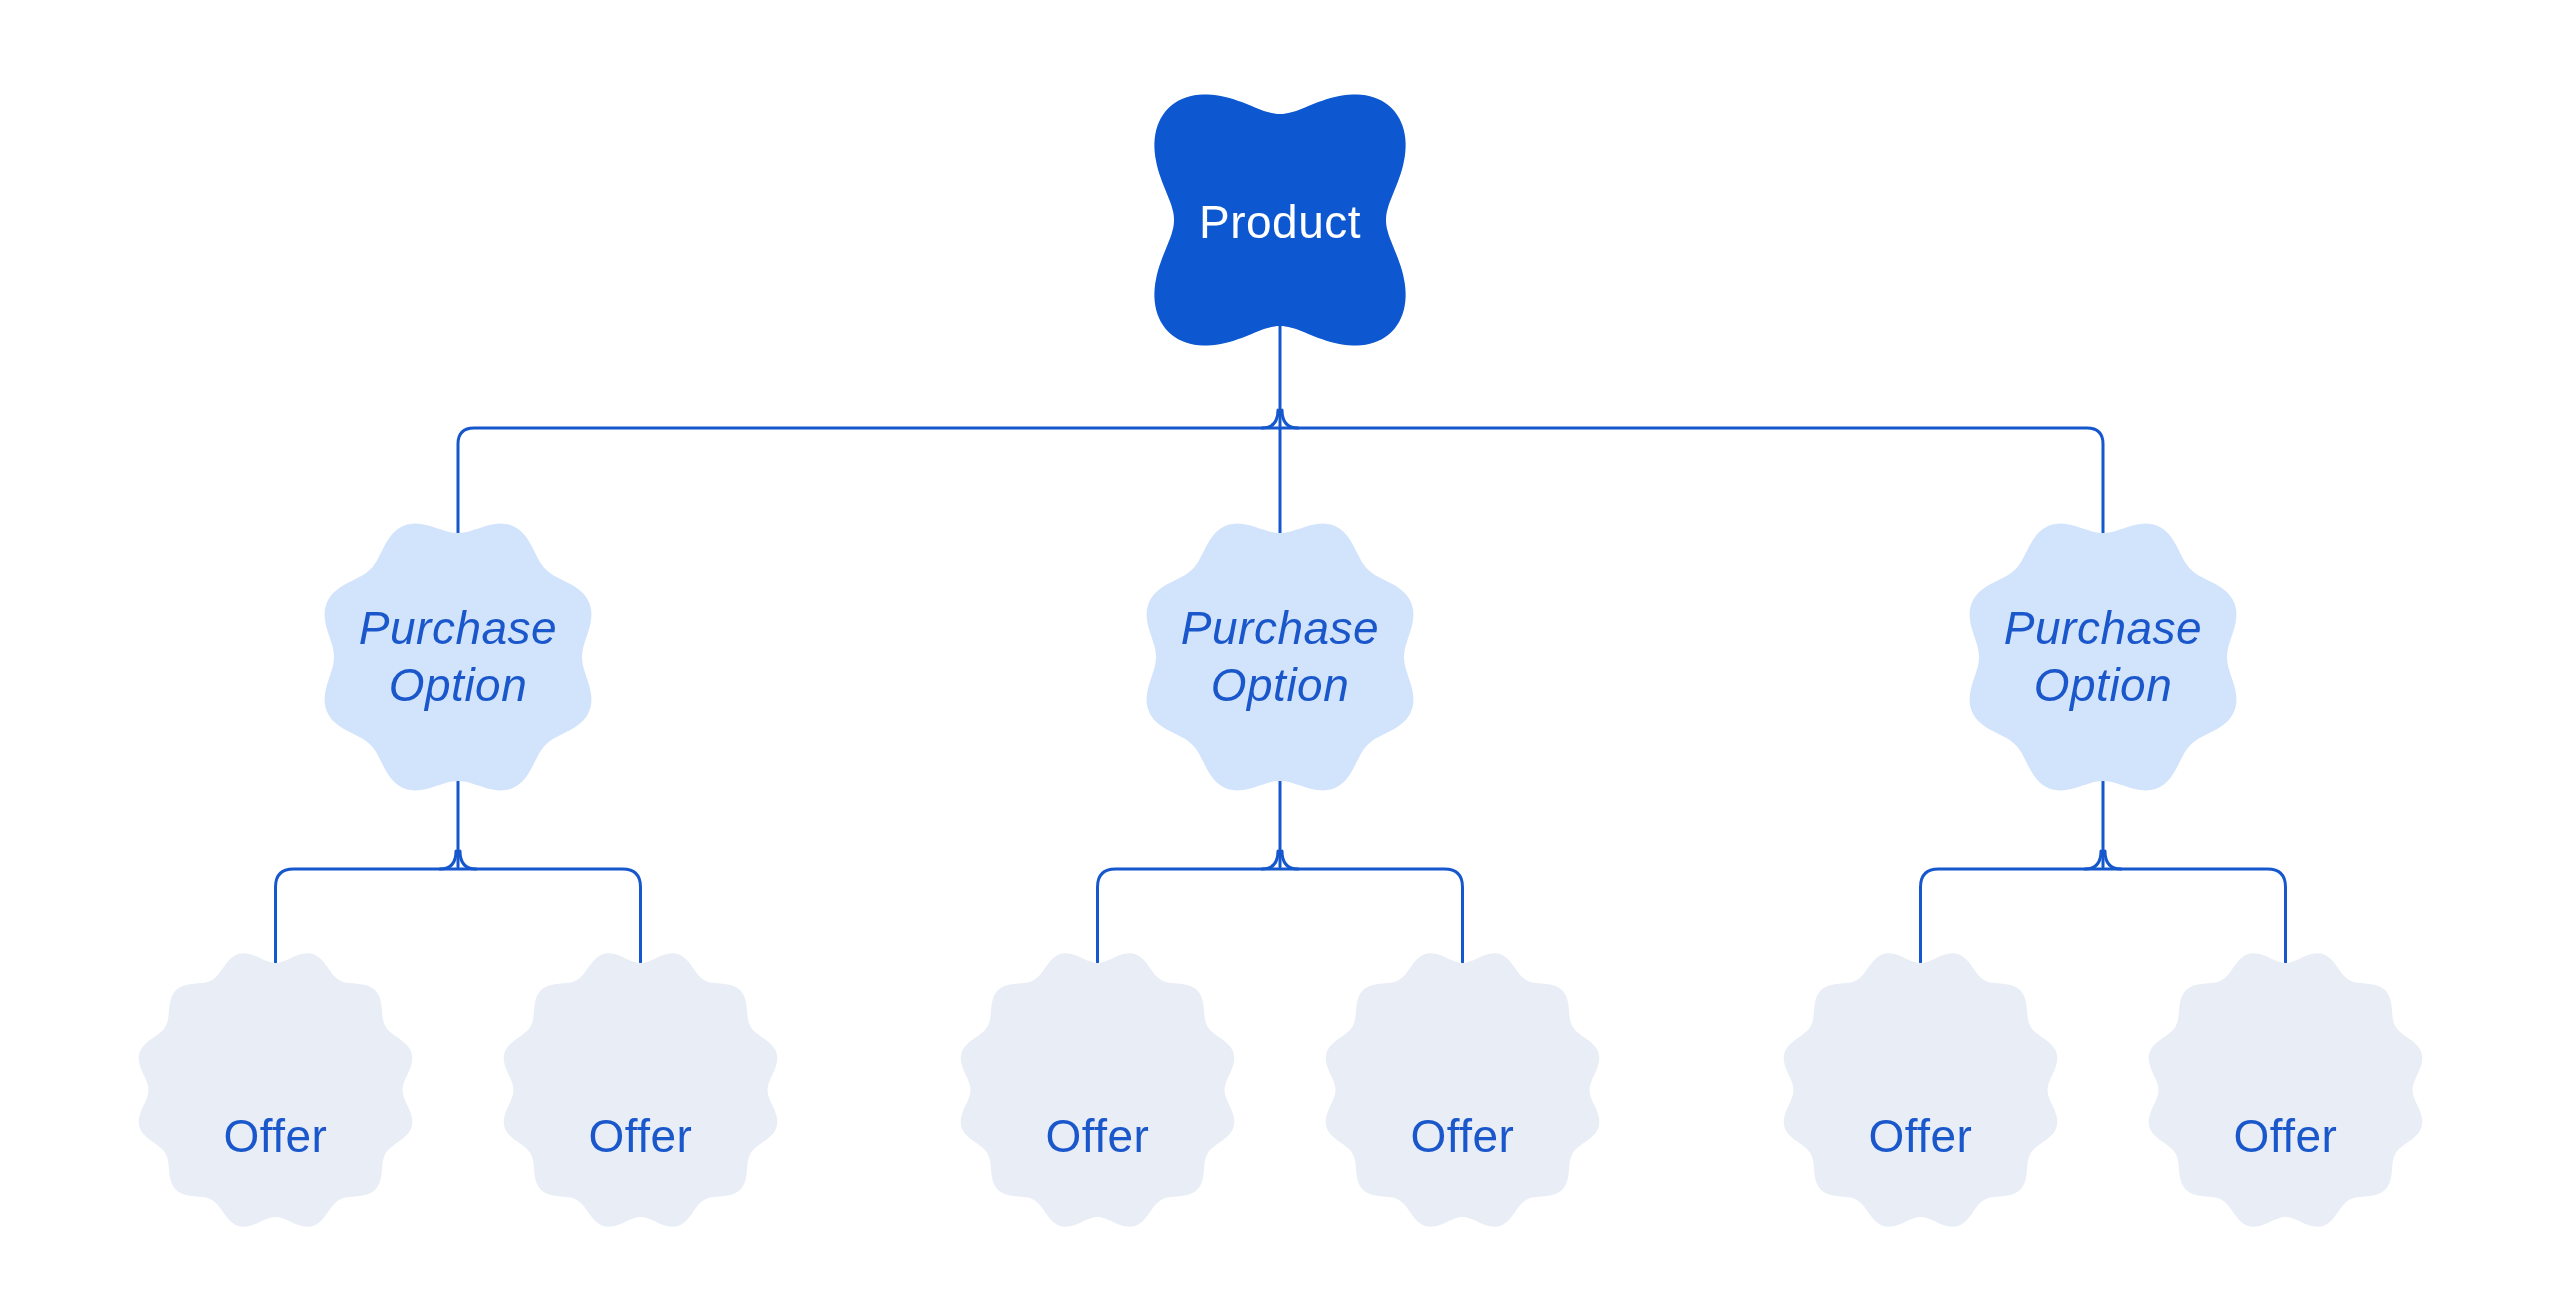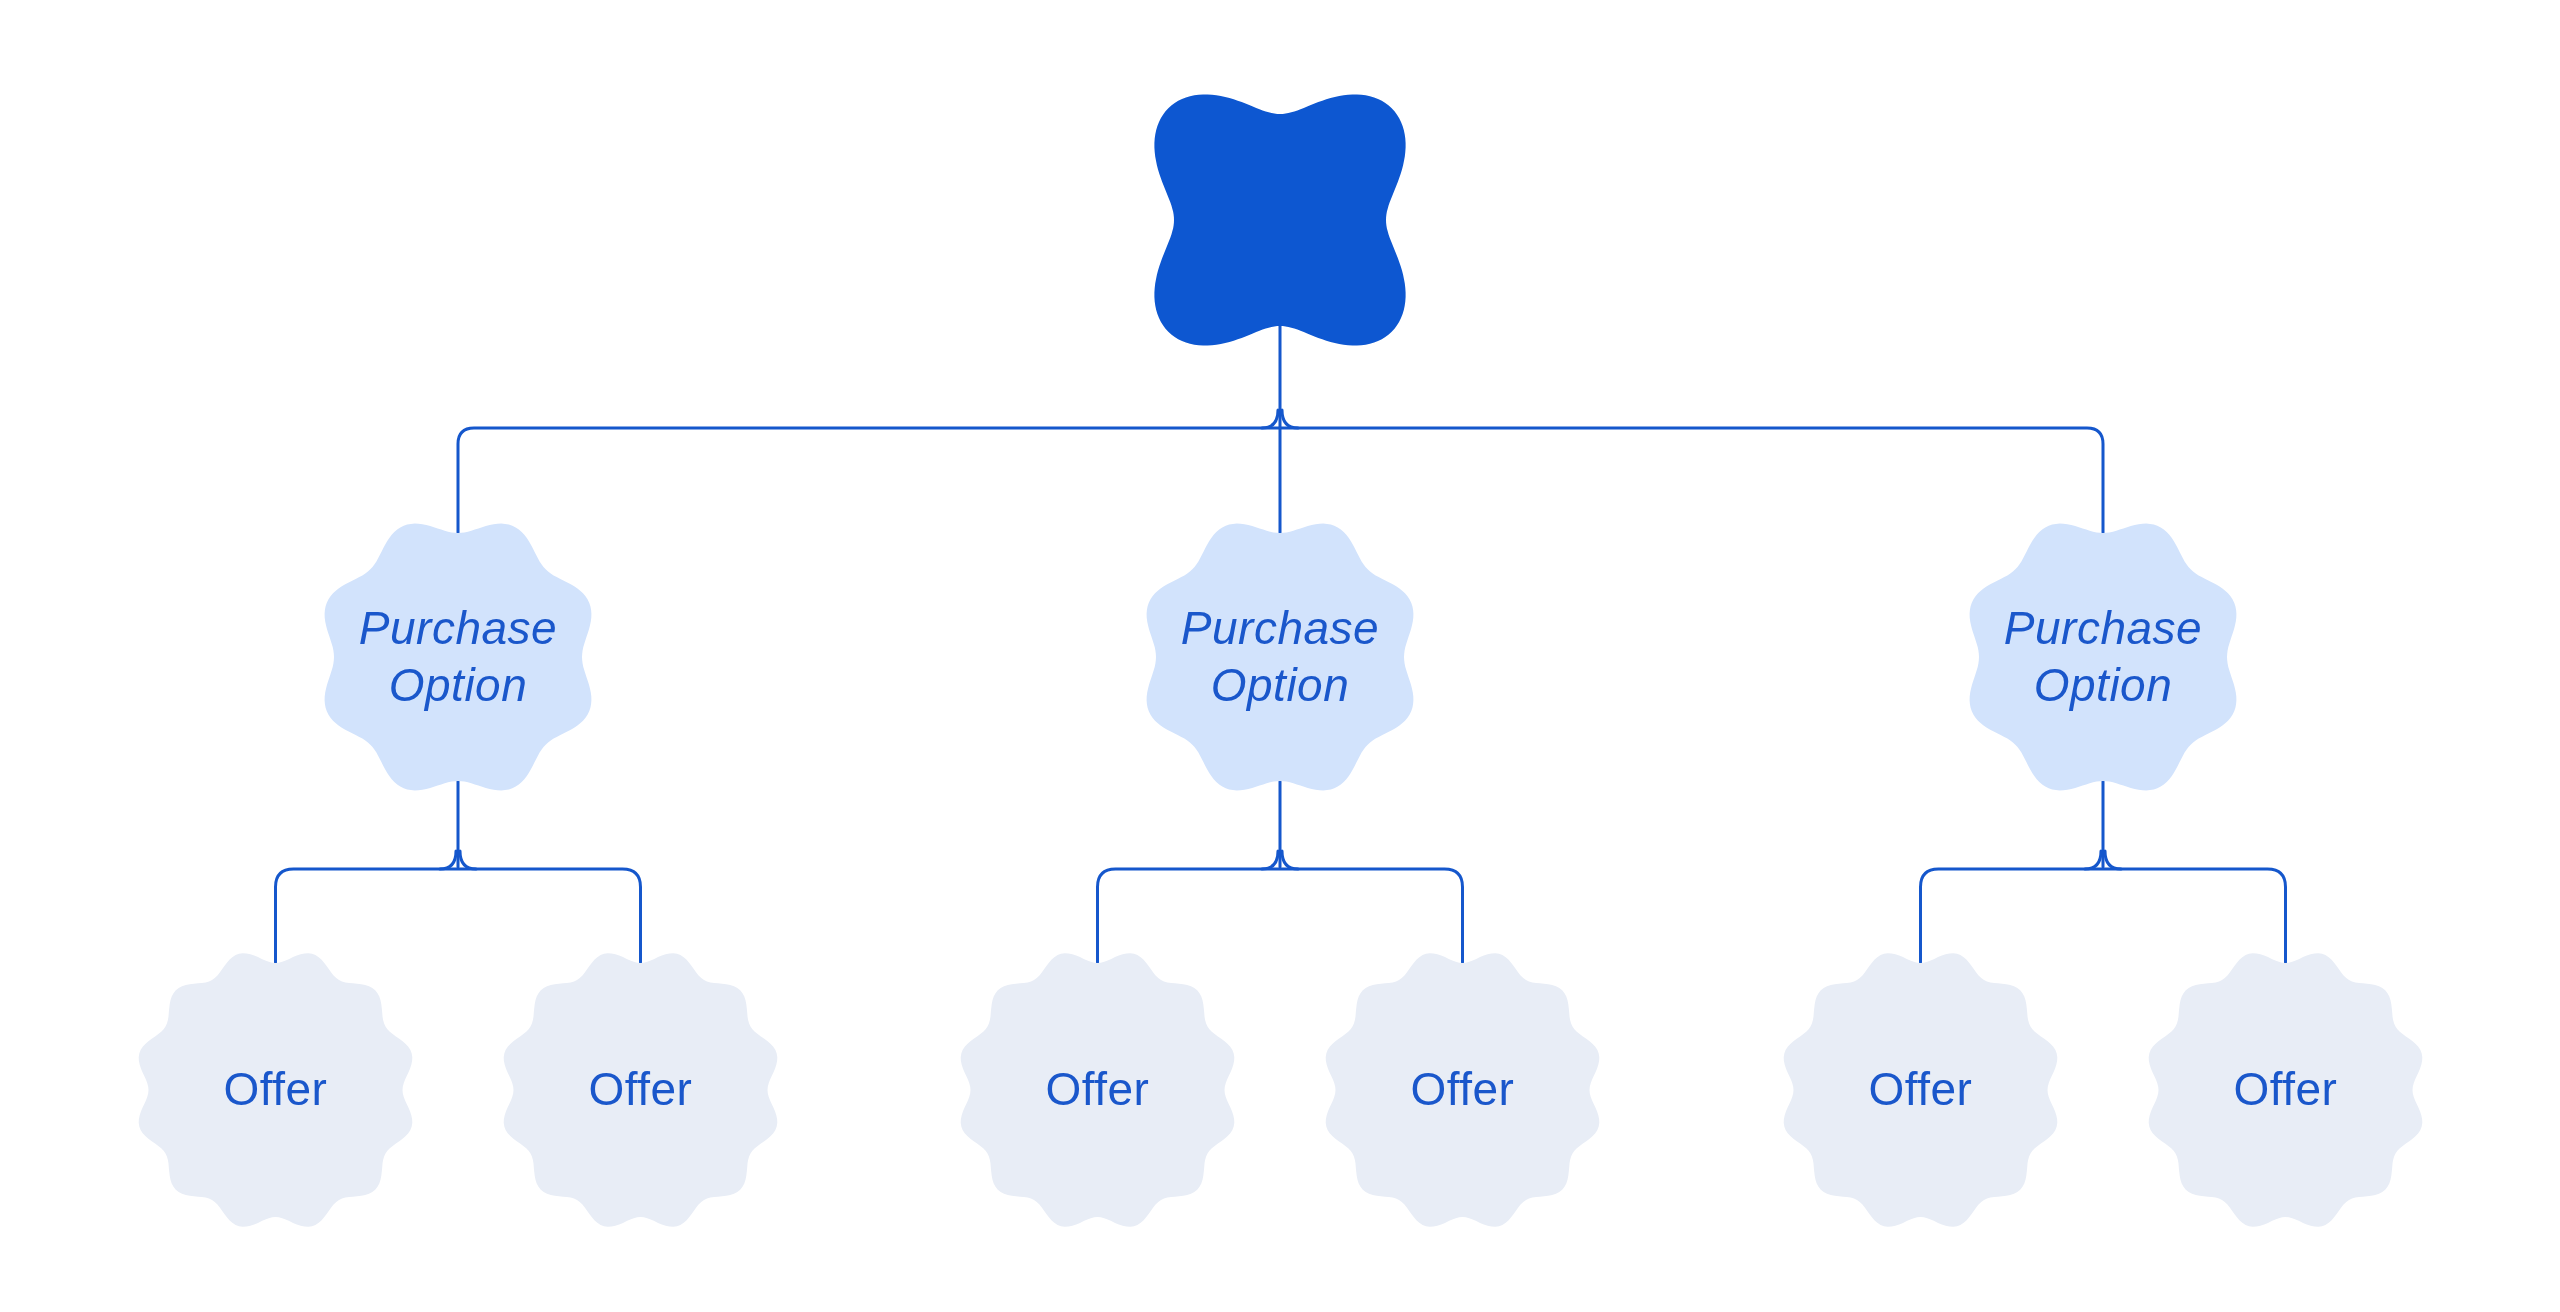--- a/index.html
+++ b/index.html
@@ -39,20 +39,21 @@
     width: 280px;
   }
   .label-purchase {
     color: #1A57CB;
     width: 232px;
     font-style: italic;
   }
   .label-offer {
     color: #1A57CB;
     width: 240px;
+    margin-top: 47px;
   }
 </style>
 </head>
 <body>
 
 <div class="canvas">
 
   <svg class="diagram" viewBox="0 0 2560 1312">
 
     <g fill="none" stroke-width="3" stroke-linecap="round">
@@ -90,20 +91,21 @@
     <path fill="#D2E3FC" d="M2227.0 657.0L2227.2 660.3L2227.6 663.5L2228.3 666.9L2229.3 670.3L2230.4 673.8L2231.6 677.4L2232.8 681.1L2234.0 684.8L2235.0 688.7L2235.8 692.6L2236.3 696.5L2236.4 700.3L2236.1 704.1L2235.4 707.8L2234.2 711.3L2232.5 714.7L2230.5 717.8L2228.0 720.7L2225.2 723.3L2222.1 725.8L2218.8 727.9L2215.3 729.9L2211.8 731.8L2208.3 733.5L2204.9 735.2L2201.7 736.9L2198.6 738.6L2195.7 740.5L2193.1 742.5L2190.7 744.7L2188.5 747.1L2186.5 749.7L2184.6 752.6L2182.9 755.7L2181.2 758.9L2179.5 762.3L2177.8 765.8L2175.9 769.3L2173.9 772.8L2171.8 776.1L2169.3 779.2L2166.7 782.0L2163.8 784.5L2160.7 786.5L2157.3 788.2L2153.8 789.4L2150.1 790.1L2146.3 790.4L2142.5 790.3L2138.6 789.8L2134.7 789.0L2130.8 788.0L2127.1 786.8L2123.4 785.6L2119.8 784.4L2116.3 783.3L2112.9 782.3L2109.5 781.6L2106.3 781.2L2103.0 781.0L2099.7 781.2L2096.5 781.6L2093.1 782.3L2089.7 783.3L2086.2 784.4L2082.6 785.6L2078.9 786.8L2075.2 788.0L2071.3 789.0L2067.4 789.8L2063.5 790.3L2059.7 790.4L2055.9 790.1L2052.2 789.4L2048.7 788.2L2045.3 786.5L2042.2 784.5L2039.3 782.0L2036.7 779.2L2034.3 776.1L2032.1 772.8L2030.1 769.3L2028.2 765.8L2026.5 762.3L2024.8 758.9L2023.1 755.7L2021.4 752.6L2019.5 749.7L2017.5 747.1L2015.3 744.7L2012.9 742.5L2010.3 740.5L2007.4 738.6L2004.3 736.9L2001.1 735.2L1997.7 733.5L1994.2 731.8L1990.7 729.9L1987.2 727.9L1983.9 725.8L1980.8 723.3L1978.0 720.7L1975.5 717.8L1973.5 714.7L1971.8 711.3L1970.6 707.8L1969.9 704.1L1969.6 700.3L1969.7 696.5L1970.2 692.6L1971.0 688.7L1972.0 684.8L1973.2 681.1L1974.4 677.4L1975.6 673.8L1976.7 670.3L1977.7 666.9L1978.4 663.5L1978.8 660.3L1979.0 657.0L1978.8 653.7L1978.4 650.5L1977.7 647.1L1976.7 643.7L1975.6 640.2L1974.4 636.6L1973.2 632.9L1972.0 629.2L1971.0 625.3L1970.2 621.4L1969.7 617.5L1969.6 613.7L1969.9 609.9L1970.6 606.2L1971.8 602.7L1973.5 599.3L1975.5 596.2L1978.0 593.3L1980.8 590.7L1983.9 588.3L1987.2 586.1L1990.7 584.1L1994.2 582.2L1997.7 580.5L2001.1 578.8L2004.3 577.1L2007.4 575.4L2010.3 573.5L2012.9 571.5L2015.3 569.3L2017.5 566.9L2019.5 564.3L2021.4 561.4L2023.1 558.3L2024.8 555.1L2026.5 551.7L2028.2 548.2L2030.1 544.7L2032.1 541.2L2034.3 537.9L2036.7 534.8L2039.3 532.0L2042.2 529.5L2045.3 527.5L2048.7 525.8L2052.2 524.6L2055.9 523.9L2059.7 523.6L2063.5 523.7L2067.4 524.2L2071.3 525.0L2075.2 526.0L2078.9 527.2L2082.6 528.4L2086.2 529.6L2089.7 530.7L2093.1 531.7L2096.5 532.4L2099.7 532.8L2103.0 533.0L2106.3 532.8L2109.5 532.4L2112.9 531.7L2116.3 530.7L2119.8 529.6L2123.4 528.4L2127.1 527.2L2130.8 526.0L2134.7 525.0L2138.6 524.2L2142.5 523.7L2146.3 523.6L2150.1 523.9L2153.8 524.6L2157.3 525.8L2160.7 527.5L2163.8 529.5L2166.7 532.0L2169.3 534.8L2171.8 537.9L2173.9 541.2L2175.9 544.7L2177.8 548.2L2179.5 551.7L2181.2 555.1L2182.9 558.3L2184.6 561.4L2186.5 564.3L2188.5 566.9L2190.7 569.3L2193.1 571.5L2195.7 573.5L2198.6 575.4L2201.7 577.1L2204.9 578.8L2208.3 580.5L2211.8 582.2L2215.3 584.1L2218.8 586.1L2222.1 588.3L2225.2 590.7L2228.0 593.3L2230.5 596.2L2232.5 599.3L2234.2 602.7L2235.4 606.2L2236.1 609.9L2236.4 613.7L2236.3 617.5L2235.8 621.4L2235.0 625.3L2234.0 629.2L2232.8 632.9L2231.6 636.6L2230.4 640.2L2229.3 643.7L2228.3 647.1L2227.6 650.5L2227.2 653.7Z"></path>
 
     <path fill="#E8EDF6" d="M402.5 1090.0L402.8 1093.3L403.7 1096.7L405.0 1100.2L406.6 1103.8L408.4 1107.5L410.0 1111.3L411.3 1115.2L412.1 1119.0L412.3 1122.8L411.7 1126.5L410.4 1129.9L408.3 1133.2L405.7 1136.1L402.6 1138.8L399.3 1141.3L395.9 1143.6L392.7 1145.9L389.8 1148.3L387.4 1150.8L385.5 1153.5L384.1 1156.5L383.1 1159.9L382.5 1163.6L382.2 1167.5L381.8 1171.6L381.3 1175.7L380.5 1179.7L379.3 1183.5L377.5 1186.8L375.2 1189.7L372.3 1192.0L369.0 1193.8L365.2 1195.0L361.2 1195.8L357.1 1196.3L353.0 1196.7L349.1 1197.0L345.4 1197.6L342.0 1198.6L339.0 1200.0L336.3 1201.9L333.8 1204.3L331.4 1207.2L329.1 1210.4L326.8 1213.8L324.3 1217.1L321.6 1220.2L318.7 1222.8L315.4 1224.9L312.0 1226.2L308.3 1226.8L304.5 1226.6L300.7 1225.8L296.8 1224.5L293.0 1222.9L289.3 1221.1L285.7 1219.5L282.2 1218.2L278.8 1217.3L275.5 1217.0L272.2 1217.3L268.8 1218.2L265.3 1219.5L261.7 1221.1L258.0 1222.9L254.2 1224.5L250.3 1225.8L246.5 1226.6L242.7 1226.8L239.0 1226.2L235.6 1224.9L232.3 1222.8L229.4 1220.2L226.7 1217.1L224.2 1213.8L221.9 1210.4L219.6 1207.2L217.2 1204.3L214.7 1201.9L212.0 1200.0L209.0 1198.6L205.6 1197.6L201.9 1197.0L198.0 1196.7L193.9 1196.3L189.8 1195.8L185.8 1195.0L182.0 1193.8L178.7 1192.0L175.8 1189.7L173.5 1186.8L171.7 1183.5L170.5 1179.7L169.7 1175.7L169.2 1171.6L168.8 1167.5L168.5 1163.6L167.9 1159.9L166.9 1156.5L165.5 1153.5L163.6 1150.8L161.2 1148.3L158.3 1145.9L155.1 1143.6L151.7 1141.3L148.4 1138.8L145.3 1136.1L142.7 1133.2L140.6 1129.9L139.3 1126.5L138.7 1122.8L138.9 1119.0L139.7 1115.2L141.0 1111.3L142.6 1107.5L144.4 1103.8L146.0 1100.2L147.3 1096.7L148.2 1093.3L148.5 1090.0L148.2 1086.7L147.3 1083.3L146.0 1079.8L144.4 1076.2L142.6 1072.5L141.0 1068.7L139.7 1064.8L138.9 1061.0L138.7 1057.2L139.3 1053.5L140.6 1050.1L142.7 1046.8L145.3 1043.9L148.4 1041.2L151.7 1038.7L155.1 1036.4L158.3 1034.1L161.2 1031.7L163.6 1029.2L165.5 1026.5L166.9 1023.5L167.9 1020.1L168.5 1016.4L168.8 1012.5L169.2 1008.4L169.7 1004.3L170.5 1000.3L171.7 996.5L173.5 993.2L175.8 990.3L178.7 988.0L182.0 986.2L185.8 985.0L189.8 984.2L193.9 983.7L198.0 983.3L201.9 983.0L205.6 982.4L209.0 981.4L212.0 980.0L214.7 978.1L217.2 975.7L219.6 972.8L221.9 969.6L224.2 966.2L226.7 962.9L229.4 959.8L232.3 957.2L235.6 955.1L239.0 953.8L242.7 953.2L246.5 953.4L250.3 954.2L254.2 955.5L258.0 957.1L261.7 958.9L265.3 960.5L268.8 961.8L272.2 962.7L275.5 963.0L278.8 962.7L282.2 961.8L285.7 960.5L289.3 958.9L293.0 957.1L296.8 955.5L300.7 954.2L304.5 953.4L308.3 953.2L312.0 953.8L315.4 955.1L318.7 957.2L321.6 959.8L324.3 962.9L326.8 966.2L329.1 969.6L331.4 972.8L333.8 975.7L336.3 978.1L339.0 980.0L342.0 981.4L345.4 982.4L349.1 983.0L353.0 983.3L357.1 983.7L361.2 984.2L365.2 985.0L369.0 986.2L372.3 988.0L375.2 990.3L377.5 993.2L379.3 996.5L380.5 1000.3L381.3 1004.3L381.8 1008.4L382.2 1012.5L382.5 1016.4L383.1 1020.1L384.1 1023.5L385.5 1026.5L387.4 1029.2L389.8 1031.7L392.7 1034.1L395.9 1036.4L399.3 1038.7L402.6 1041.2L405.7 1043.9L408.3 1046.8L410.4 1050.1L411.7 1053.5L412.3 1057.2L412.1 1061.0L411.3 1064.8L410.0 1068.7L408.4 1072.5L406.6 1076.2L405.0 1079.8L403.7 1083.3L402.8 1086.7Z"></path>
     <path fill="#E8EDF6" d="M767.5 1090.0L767.8 1093.3L768.7 1096.7L770.0 1100.2L771.6 1103.8L773.4 1107.5L775.0 1111.3L776.3 1115.2L777.1 1119.0L777.3 1122.8L776.7 1126.5L775.4 1129.9L773.3 1133.2L770.7 1136.1L767.6 1138.8L764.3 1141.3L760.9 1143.6L757.7 1145.9L754.8 1148.3L752.4 1150.8L750.5 1153.5L749.1 1156.5L748.1 1159.9L747.5 1163.6L747.2 1167.5L746.8 1171.6L746.3 1175.7L745.5 1179.7L744.3 1183.5L742.5 1186.8L740.2 1189.7L737.3 1192.0L734.0 1193.8L730.2 1195.0L726.2 1195.8L722.1 1196.3L718.0 1196.7L714.1 1197.0L710.4 1197.6L707.0 1198.6L704.0 1200.0L701.3 1201.9L698.8 1204.3L696.4 1207.2L694.1 1210.4L691.8 1213.8L689.3 1217.1L686.6 1220.2L683.7 1222.8L680.4 1224.9L677.0 1226.2L673.3 1226.8L669.5 1226.6L665.7 1225.8L661.8 1224.5L658.0 1222.9L654.3 1221.1L650.7 1219.5L647.2 1218.2L643.8 1217.3L640.5 1217.0L637.2 1217.3L633.8 1218.2L630.3 1219.5L626.7 1221.1L623.0 1222.9L619.2 1224.5L615.3 1225.8L611.5 1226.6L607.7 1226.8L604.0 1226.2L600.6 1224.9L597.3 1222.8L594.4 1220.2L591.7 1217.1L589.2 1213.8L586.9 1210.4L584.6 1207.2L582.2 1204.3L579.7 1201.9L577.0 1200.0L574.0 1198.6L570.6 1197.6L566.9 1197.0L563.0 1196.7L558.9 1196.3L554.8 1195.8L550.8 1195.0L547.0 1193.8L543.7 1192.0L540.8 1189.7L538.5 1186.8L536.7 1183.5L535.5 1179.7L534.7 1175.7L534.2 1171.6L533.8 1167.5L533.5 1163.6L532.9 1159.9L531.9 1156.5L530.5 1153.5L528.6 1150.8L526.2 1148.3L523.3 1145.9L520.1 1143.6L516.7 1141.3L513.4 1138.8L510.3 1136.1L507.7 1133.2L505.6 1129.9L504.3 1126.5L503.7 1122.8L503.9 1119.0L504.7 1115.2L506.0 1111.3L507.6 1107.5L509.4 1103.8L511.0 1100.2L512.3 1096.7L513.2 1093.3L513.5 1090.0L513.2 1086.7L512.3 1083.3L511.0 1079.8L509.4 1076.2L507.6 1072.5L506.0 1068.7L504.7 1064.8L503.9 1061.0L503.7 1057.2L504.3 1053.5L505.6 1050.1L507.7 1046.8L510.3 1043.9L513.4 1041.2L516.7 1038.7L520.1 1036.4L523.3 1034.1L526.2 1031.7L528.6 1029.2L530.5 1026.5L531.9 1023.5L532.9 1020.1L533.5 1016.4L533.8 1012.5L534.2 1008.4L534.7 1004.3L535.5 1000.3L536.7 996.5L538.5 993.2L540.8 990.3L543.7 988.0L547.0 986.2L550.8 985.0L554.8 984.2L558.9 983.7L563.0 983.3L566.9 983.0L570.6 982.4L574.0 981.4L577.0 980.0L579.7 978.1L582.2 975.7L584.6 972.8L586.9 969.6L589.2 966.2L591.7 962.9L594.4 959.8L597.3 957.2L600.6 955.1L604.0 953.8L607.7 953.2L611.5 953.4L615.3 954.2L619.2 955.5L623.0 957.1L626.7 958.9L630.3 960.5L633.8 961.8L637.2 962.7L640.5 963.0L643.8 962.7L647.2 961.8L650.7 960.5L654.3 958.9L658.0 957.1L661.8 955.5L665.7 954.2L669.5 953.4L673.3 953.2L677.0 953.8L680.4 955.1L683.7 957.2L686.6 959.8L689.3 962.9L691.8 966.2L694.1 969.6L696.4 972.8L698.8 975.7L701.3 978.1L704.0 980.0L707.0 981.4L710.4 982.4L714.1 983.0L718.0 983.3L722.1 983.7L726.2 984.2L730.2 985.0L734.0 986.2L737.3 988.0L740.2 990.3L742.5 993.2L744.3 996.5L745.5 1000.3L746.3 1004.3L746.8 1008.4L747.2 1012.5L747.5 1016.4L748.1 1020.1L749.1 1023.5L750.5 1026.5L752.4 1029.2L754.8 1031.7L757.7 1034.1L760.9 1036.4L764.3 1038.7L767.6 1041.2L770.7 1043.9L773.3 1046.8L775.4 1050.1L776.7 1053.5L777.3 1057.2L777.1 1061.0L776.3 1064.8L775.0 1068.7L773.4 1072.5L771.6 1076.2L770.0 1079.8L768.7 1083.3L767.8 1086.7Z"></path>
     <path fill="#E8EDF6" d="M1224.5 1090.0L1224.8 1093.3L1225.7 1096.7L1227.0 1100.2L1228.6 1103.8L1230.4 1107.5L1232.0 1111.3L1233.3 1115.2L1234.1 1119.0L1234.3 1122.8L1233.7 1126.5L1232.4 1129.9L1230.3 1133.2L1227.7 1136.1L1224.6 1138.8L1221.3 1141.3L1217.9 1143.6L1214.7 1145.9L1211.8 1148.3L1209.4 1150.8L1207.5 1153.5L1206.1 1156.5L1205.1 1159.9L1204.5 1163.6L1204.2 1167.5L1203.8 1171.6L1203.3 1175.7L1202.5 1179.7L1201.3 1183.5L1199.5 1186.8L1197.2 1189.7L1194.3 1192.0L1191.0 1193.8L1187.2 1195.0L1183.2 1195.8L1179.1 1196.3L1175.0 1196.7L1171.1 1197.0L1167.4 1197.6L1164.0 1198.6L1161.0 1200.0L1158.3 1201.9L1155.8 1204.3L1153.4 1207.2L1151.1 1210.4L1148.8 1213.8L1146.3 1217.1L1143.6 1220.2L1140.7 1222.8L1137.4 1224.9L1134.0 1226.2L1130.3 1226.8L1126.5 1226.6L1122.7 1225.8L1118.8 1224.5L1115.0 1222.9L1111.3 1221.1L1107.7 1219.5L1104.2 1218.2L1100.8 1217.3L1097.5 1217.0L1094.2 1217.3L1090.8 1218.2L1087.3 1219.5L1083.7 1221.1L1080.0 1222.9L1076.2 1224.5L1072.3 1225.8L1068.5 1226.6L1064.7 1226.8L1061.0 1226.2L1057.6 1224.9L1054.3 1222.8L1051.4 1220.2L1048.7 1217.1L1046.2 1213.8L1043.9 1210.4L1041.6 1207.2L1039.2 1204.3L1036.7 1201.9L1034.0 1200.0L1031.0 1198.6L1027.6 1197.6L1023.9 1197.0L1020.0 1196.7L1015.9 1196.3L1011.8 1195.8L1007.8 1195.0L1004.0 1193.8L1000.7 1192.0L997.8 1189.7L995.5 1186.8L993.7 1183.5L992.5 1179.7L991.7 1175.7L991.2 1171.6L990.8 1167.5L990.5 1163.6L989.9 1159.9L988.9 1156.5L987.5 1153.5L985.6 1150.8L983.2 1148.3L980.3 1145.9L977.1 1143.6L973.7 1141.3L970.4 1138.8L967.3 1136.1L964.7 1133.2L962.6 1129.9L961.3 1126.5L960.7 1122.8L960.9 1119.0L961.7 1115.2L963.0 1111.3L964.6 1107.5L966.4 1103.8L968.0 1100.2L969.3 1096.7L970.2 1093.3L970.5 1090.0L970.2 1086.7L969.3 1083.3L968.0 1079.8L966.4 1076.2L964.6 1072.5L963.0 1068.7L961.7 1064.8L960.9 1061.0L960.7 1057.2L961.3 1053.5L962.6 1050.1L964.7 1046.8L967.3 1043.9L970.4 1041.2L973.7 1038.7L977.1 1036.4L980.3 1034.1L983.2 1031.7L985.6 1029.2L987.5 1026.5L988.9 1023.5L989.9 1020.1L990.5 1016.4L990.8 1012.5L991.2 1008.4L991.7 1004.3L992.5 1000.3L993.7 996.5L995.5 993.2L997.8 990.3L1000.7 988.0L1004.0 986.2L1007.8 985.0L1011.8 984.2L1015.9 983.7L1020.0 983.3L1023.9 983.0L1027.6 982.4L1031.0 981.4L1034.0 980.0L1036.7 978.1L1039.2 975.7L1041.6 972.8L1043.9 969.6L1046.2 966.2L1048.7 962.9L1051.4 959.8L1054.3 957.2L1057.6 955.1L1061.0 953.8L1064.7 953.2L1068.5 953.4L1072.3 954.2L1076.2 955.5L1080.0 957.1L1083.7 958.9L1087.3 960.5L1090.8 961.8L1094.2 962.7L1097.5 963.0L1100.8 962.7L1104.2 961.8L1107.7 960.5L1111.3 958.9L1115.0 957.1L1118.8 955.5L1122.7 954.2L1126.5 953.4L1130.3 953.2L1134.0 953.8L1137.4 955.1L1140.7 957.2L1143.6 959.8L1146.3 962.9L1148.8 966.2L1151.1 969.6L1153.4 972.8L1155.8 975.7L1158.3 978.1L1161.0 980.0L1164.0 981.4L1167.4 982.4L1171.1 983.0L1175.0 983.3L1179.1 983.7L1183.2 984.2L1187.2 985.0L1191.0 986.2L1194.3 988.0L1197.2 990.3L1199.5 993.2L1201.3 996.5L1202.5 1000.3L1203.3 1004.3L1203.8 1008.4L1204.2 1012.5L1204.5 1016.4L1205.1 1020.1L1206.1 1023.5L1207.5 1026.5L1209.4 1029.2L1211.8 1031.7L1214.7 1034.1L1217.9 1036.4L1221.3 1038.7L1224.6 1041.2L1227.7 1043.9L1230.3 1046.8L1232.4 1050.1L1233.7 1053.5L1234.3 1057.2L1234.1 1061.0L1233.3 1064.8L1232.0 1068.7L1230.4 1072.5L1228.6 1076.2L1227.0 1079.8L1225.7 1083.3L1224.8 1086.7Z"></path>
     <path fill="#E8EDF6" d="M1589.5 1090.0L1589.8 1093.3L1590.7 1096.7L1592.0 1100.2L1593.6 1103.8L1595.4 1107.5L1597.0 1111.3L1598.3 1115.2L1599.1 1119.0L1599.3 1122.8L1598.7 1126.5L1597.4 1129.9L1595.3 1133.2L1592.7 1136.1L1589.6 1138.8L1586.3 1141.3L1582.9 1143.6L1579.7 1145.9L1576.8 1148.3L1574.4 1150.8L1572.5 1153.5L1571.1 1156.5L1570.1 1159.9L1569.5 1163.6L1569.2 1167.5L1568.8 1171.6L1568.3 1175.7L1567.5 1179.7L1566.3 1183.5L1564.5 1186.8L1562.2 1189.7L1559.3 1192.0L1556.0 1193.8L1552.2 1195.0L1548.2 1195.8L1544.1 1196.3L1540.0 1196.7L1536.1 1197.0L1532.4 1197.6L1529.0 1198.6L1526.0 1200.0L1523.3 1201.9L1520.8 1204.3L1518.4 1207.2L1516.1 1210.4L1513.8 1213.8L1511.3 1217.1L1508.6 1220.2L1505.7 1222.8L1502.4 1224.9L1499.0 1226.2L1495.3 1226.8L1491.5 1226.6L1487.7 1225.8L1483.8 1224.5L1480.0 1222.9L1476.3 1221.1L1472.7 1219.5L1469.2 1218.2L1465.8 1217.3L1462.5 1217.0L1459.2 1217.3L1455.8 1218.2L1452.3 1219.5L1448.7 1221.1L1445.0 1222.9L1441.2 1224.5L1437.3 1225.8L1433.5 1226.6L1429.7 1226.8L1426.0 1226.2L1422.6 1224.9L1419.3 1222.8L1416.4 1220.2L1413.7 1217.1L1411.2 1213.8L1408.9 1210.4L1406.6 1207.2L1404.2 1204.3L1401.7 1201.9L1399.0 1200.0L1396.0 1198.6L1392.6 1197.6L1388.9 1197.0L1385.0 1196.7L1380.9 1196.3L1376.8 1195.8L1372.8 1195.0L1369.0 1193.8L1365.7 1192.0L1362.8 1189.7L1360.5 1186.8L1358.7 1183.5L1357.5 1179.7L1356.7 1175.7L1356.2 1171.6L1355.8 1167.5L1355.5 1163.6L1354.9 1159.9L1353.9 1156.5L1352.5 1153.5L1350.6 1150.8L1348.2 1148.3L1345.3 1145.9L1342.1 1143.6L1338.7 1141.3L1335.4 1138.8L1332.3 1136.1L1329.7 1133.2L1327.6 1129.9L1326.3 1126.5L1325.7 1122.8L1325.9 1119.0L1326.7 1115.2L1328.0 1111.3L1329.6 1107.5L1331.4 1103.8L1333.0 1100.2L1334.3 1096.7L1335.2 1093.3L1335.5 1090.0L1335.2 1086.7L1334.3 1083.3L1333.0 1079.8L1331.4 1076.2L1329.6 1072.5L1328.0 1068.7L1326.7 1064.8L1325.9 1061.0L1325.7 1057.2L1326.3 1053.5L1327.6 1050.1L1329.7 1046.8L1332.3 1043.9L1335.4 1041.2L1338.7 1038.7L1342.1 1036.4L1345.3 1034.1L1348.2 1031.7L1350.6 1029.2L1352.5 1026.5L1353.9 1023.5L1354.9 1020.1L1355.5 1016.4L1355.8 1012.5L1356.2 1008.4L1356.7 1004.3L1357.5 1000.3L1358.7 996.5L1360.5 993.2L1362.8 990.3L1365.7 988.0L1369.0 986.2L1372.8 985.0L1376.8 984.2L1380.9 983.7L1385.0 983.3L1388.9 983.0L1392.6 982.4L1396.0 981.4L1399.0 980.0L1401.7 978.1L1404.2 975.7L1406.6 972.8L1408.9 969.6L1411.2 966.2L1413.7 962.9L1416.4 959.8L1419.3 957.2L1422.6 955.1L1426.0 953.8L1429.7 953.2L1433.5 953.4L1437.3 954.2L1441.2 955.5L1445.0 957.1L1448.7 958.9L1452.3 960.5L1455.8 961.8L1459.2 962.7L1462.5 963.0L1465.8 962.7L1469.2 961.8L1472.7 960.5L1476.3 958.9L1480.0 957.1L1483.8 955.5L1487.7 954.2L1491.5 953.4L1495.3 953.2L1499.0 953.8L1502.4 955.1L1505.7 957.2L1508.6 959.8L1511.3 962.9L1513.8 966.2L1516.1 969.6L1518.4 972.8L1520.8 975.7L1523.3 978.1L1526.0 980.0L1529.0 981.4L1532.4 982.4L1536.1 983.0L1540.0 983.3L1544.1 983.7L1548.2 984.2L1552.2 985.0L1556.0 986.2L1559.3 988.0L1562.2 990.3L1564.5 993.2L1566.3 996.5L1567.5 1000.3L1568.3 1004.3L1568.8 1008.4L1569.2 1012.5L1569.5 1016.4L1570.1 1020.1L1571.1 1023.5L1572.5 1026.5L1574.4 1029.2L1576.8 1031.7L1579.7 1034.1L1582.9 1036.4L1586.3 1038.7L1589.6 1041.2L1592.7 1043.9L1595.3 1046.8L1597.4 1050.1L1598.7 1053.5L1599.3 1057.2L1599.1 1061.0L1598.3 1064.8L1597.0 1068.7L1595.4 1072.5L1593.6 1076.2L1592.0 1079.8L1590.7 1083.3L1589.8 1086.7Z"></path>
     <path fill="#E8EDF6" d="M2047.5 1090.0L2047.8 1093.3L2048.7 1096.7L2050.0 1100.2L2051.6 1103.8L2053.4 1107.5L2055.0 1111.3L2056.3 1115.2L2057.1 1119.0L2057.3 1122.8L2056.7 1126.5L2055.4 1129.9L2053.3 1133.2L2050.7 1136.1L2047.6 1138.8L2044.3 1141.3L2040.9 1143.6L2037.7 1145.9L2034.8 1148.3L2032.4 1150.8L2030.5 1153.5L2029.1 1156.5L2028.1 1159.9L2027.5 1163.6L2027.2 1167.5L2026.8 1171.6L2026.3 1175.7L2025.5 1179.7L2024.3 1183.5L2022.5 1186.8L2020.2 1189.7L2017.3 1192.0L2014.0 1193.8L2010.2 1195.0L2006.2 1195.8L2002.1 1196.3L1998.0 1196.7L1994.1 1197.0L1990.4 1197.6L1987.0 1198.6L1984.0 1200.0L1981.3 1201.9L1978.8 1204.3L1976.4 1207.2L1974.1 1210.4L1971.8 1213.8L1969.3 1217.1L1966.6 1220.2L1963.7 1222.8L1960.4 1224.9L1957.0 1226.2L1953.3 1226.8L1949.5 1226.6L1945.7 1225.8L1941.8 1224.5L1938.0 1222.9L1934.3 1221.1L1930.7 1219.5L1927.2 1218.2L1923.8 1217.3L1920.5 1217.0L1917.2 1217.3L1913.8 1218.2L1910.3 1219.5L1906.7 1221.1L1903.0 1222.9L1899.2 1224.5L1895.3 1225.8L1891.5 1226.6L1887.7 1226.8L1884.0 1226.2L1880.6 1224.9L1877.3 1222.8L1874.4 1220.2L1871.7 1217.1L1869.2 1213.8L1866.9 1210.4L1864.6 1207.2L1862.2 1204.3L1859.7 1201.9L1857.0 1200.0L1854.0 1198.6L1850.6 1197.6L1846.9 1197.0L1843.0 1196.7L1838.9 1196.3L1834.8 1195.8L1830.8 1195.0L1827.0 1193.8L1823.7 1192.0L1820.8 1189.7L1818.5 1186.8L1816.7 1183.5L1815.5 1179.7L1814.7 1175.7L1814.2 1171.6L1813.8 1167.5L1813.5 1163.6L1812.9 1159.9L1811.9 1156.5L1810.5 1153.5L1808.6 1150.8L1806.2 1148.3L1803.3 1145.9L1800.1 1143.6L1796.7 1141.3L1793.4 1138.8L1790.3 1136.1L1787.7 1133.2L1785.6 1129.9L1784.3 1126.5L1783.7 1122.8L1783.9 1119.0L1784.7 1115.2L1786.0 1111.3L1787.6 1107.5L1789.4 1103.8L1791.0 1100.2L1792.3 1096.7L1793.2 1093.3L1793.5 1090.0L1793.2 1086.7L1792.3 1083.3L1791.0 1079.8L1789.4 1076.2L1787.6 1072.5L1786.0 1068.7L1784.7 1064.8L1783.9 1061.0L1783.7 1057.2L1784.3 1053.5L1785.6 1050.1L1787.7 1046.8L1790.3 1043.9L1793.4 1041.2L1796.7 1038.7L1800.1 1036.4L1803.3 1034.1L1806.2 1031.7L1808.6 1029.2L1810.5 1026.5L1811.9 1023.5L1812.9 1020.1L1813.5 1016.4L1813.8 1012.5L1814.2 1008.4L1814.7 1004.3L1815.5 1000.3L1816.7 996.5L1818.5 993.2L1820.8 990.3L1823.7 988.0L1827.0 986.2L1830.8 985.0L1834.8 984.2L1838.9 983.7L1843.0 983.3L1846.9 983.0L1850.6 982.4L1854.0 981.4L1857.0 980.0L1859.7 978.1L1862.2 975.7L1864.6 972.8L1866.9 969.6L1869.2 966.2L1871.7 962.9L1874.4 959.8L1877.3 957.2L1880.6 955.1L1884.0 953.8L1887.7 953.2L1891.5 953.4L1895.3 954.2L1899.2 955.5L1903.0 957.1L1906.7 958.9L1910.3 960.5L1913.8 961.8L1917.2 962.7L1920.5 963.0L1923.8 962.7L1927.2 961.8L1930.7 960.5L1934.3 958.9L1938.0 957.1L1941.8 955.5L1945.7 954.2L1949.5 953.4L1953.3 953.2L1957.0 953.8L1960.4 955.1L1963.7 957.2L1966.6 959.8L1969.3 962.9L1971.8 966.2L1974.1 969.6L1976.4 972.8L1978.8 975.7L1981.3 978.1L1984.0 980.0L1987.0 981.4L1990.4 982.4L1994.1 983.0L1998.0 983.3L2002.1 983.7L2006.2 984.2L2010.2 985.0L2014.0 986.2L2017.3 988.0L2020.2 990.3L2022.5 993.2L2024.3 996.5L2025.5 1000.3L2026.3 1004.3L2026.8 1008.4L2027.2 1012.5L2027.5 1016.4L2028.1 1020.1L2029.1 1023.5L2030.5 1026.5L2032.4 1029.2L2034.8 1031.7L2037.7 1034.1L2040.9 1036.4L2044.3 1038.7L2047.6 1041.2L2050.7 1043.9L2053.3 1046.8L2055.4 1050.1L2056.7 1053.5L2057.3 1057.2L2057.1 1061.0L2056.3 1064.8L2055.0 1068.7L2053.4 1072.5L2051.6 1076.2L2050.0 1079.8L2048.7 1083.3L2047.8 1086.7Z"></path>
     <path fill="#E8EDF6" d="M2412.5 1090.0L2412.8 1093.3L2413.7 1096.7L2415.0 1100.2L2416.6 1103.8L2418.4 1107.5L2420.0 1111.3L2421.3 1115.2L2422.1 1119.0L2422.3 1122.8L2421.7 1126.5L2420.4 1129.9L2418.3 1133.2L2415.7 1136.1L2412.6 1138.8L2409.3 1141.3L2405.9 1143.6L2402.7 1145.9L2399.8 1148.3L2397.4 1150.8L2395.5 1153.5L2394.1 1156.5L2393.1 1159.9L2392.5 1163.6L2392.2 1167.5L2391.8 1171.6L2391.3 1175.7L2390.5 1179.7L2389.3 1183.5L2387.5 1186.8L2385.2 1189.7L2382.3 1192.0L2379.0 1193.8L2375.2 1195.0L2371.2 1195.8L2367.1 1196.3L2363.0 1196.7L2359.1 1197.0L2355.4 1197.6L2352.0 1198.6L2349.0 1200.0L2346.3 1201.9L2343.8 1204.3L2341.4 1207.2L2339.1 1210.4L2336.8 1213.8L2334.3 1217.1L2331.6 1220.2L2328.7 1222.8L2325.4 1224.9L2322.0 1226.2L2318.3 1226.8L2314.5 1226.6L2310.7 1225.8L2306.8 1224.5L2303.0 1222.9L2299.3 1221.1L2295.7 1219.5L2292.2 1218.2L2288.8 1217.3L2285.5 1217.0L2282.2 1217.3L2278.8 1218.2L2275.3 1219.5L2271.7 1221.1L2268.0 1222.9L2264.2 1224.5L2260.3 1225.8L2256.5 1226.6L2252.7 1226.8L2249.0 1226.2L2245.6 1224.9L2242.3 1222.8L2239.4 1220.2L2236.7 1217.1L2234.2 1213.8L2231.9 1210.4L2229.6 1207.2L2227.2 1204.3L2224.7 1201.9L2222.0 1200.0L2219.0 1198.6L2215.6 1197.6L2211.9 1197.0L2208.0 1196.7L2203.9 1196.3L2199.8 1195.8L2195.8 1195.0L2192.0 1193.8L2188.7 1192.0L2185.8 1189.7L2183.5 1186.8L2181.7 1183.5L2180.5 1179.7L2179.7 1175.7L2179.2 1171.6L2178.8 1167.5L2178.5 1163.6L2177.9 1159.9L2176.9 1156.5L2175.5 1153.5L2173.6 1150.8L2171.2 1148.3L2168.3 1145.9L2165.1 1143.6L2161.7 1141.3L2158.4 1138.8L2155.3 1136.1L2152.7 1133.2L2150.6 1129.9L2149.3 1126.5L2148.7 1122.8L2148.9 1119.0L2149.7 1115.2L2151.0 1111.3L2152.6 1107.5L2154.4 1103.8L2156.0 1100.2L2157.3 1096.7L2158.2 1093.3L2158.5 1090.0L2158.2 1086.7L2157.3 1083.3L2156.0 1079.8L2154.4 1076.2L2152.6 1072.5L2151.0 1068.7L2149.7 1064.8L2148.9 1061.0L2148.7 1057.2L2149.3 1053.5L2150.6 1050.1L2152.7 1046.8L2155.3 1043.9L2158.4 1041.2L2161.7 1038.7L2165.1 1036.4L2168.3 1034.1L2171.2 1031.7L2173.6 1029.2L2175.5 1026.5L2176.9 1023.5L2177.9 1020.1L2178.5 1016.4L2178.8 1012.5L2179.2 1008.4L2179.7 1004.3L2180.5 1000.3L2181.7 996.5L2183.5 993.2L2185.8 990.3L2188.7 988.0L2192.0 986.2L2195.8 985.0L2199.8 984.2L2203.9 983.7L2208.0 983.3L2211.9 983.0L2215.6 982.4L2219.0 981.4L2222.0 980.0L2224.7 978.1L2227.2 975.7L2229.6 972.8L2231.9 969.6L2234.2 966.2L2236.7 962.9L2239.4 959.8L2242.3 957.2L2245.6 955.1L2249.0 953.8L2252.7 953.2L2256.5 953.4L2260.3 954.2L2264.2 955.5L2268.0 957.1L2271.7 958.9L2275.3 960.5L2278.8 961.8L2282.2 962.7L2285.5 963.0L2288.8 962.7L2292.2 961.8L2295.7 960.5L2299.3 958.9L2303.0 957.1L2306.8 955.5L2310.7 954.2L2314.5 953.4L2318.3 953.2L2322.0 953.8L2325.4 955.1L2328.7 957.2L2331.6 959.8L2334.3 962.9L2336.8 966.2L2339.1 969.6L2341.4 972.8L2343.8 975.7L2346.3 978.1L2349.0 980.0L2352.0 981.4L2355.4 982.4L2359.1 983.0L2363.0 983.3L2367.1 983.7L2371.2 984.2L2375.2 985.0L2379.0 986.2L2382.3 988.0L2385.2 990.3L2387.5 993.2L2389.3 996.5L2390.5 1000.3L2391.3 1004.3L2391.8 1008.4L2392.2 1012.5L2392.5 1016.4L2393.1 1020.1L2394.1 1023.5L2395.5 1026.5L2397.4 1029.2L2399.8 1031.7L2402.7 1034.1L2405.9 1036.4L2409.3 1038.7L2412.6 1041.2L2415.7 1043.9L2418.3 1046.8L2420.4 1050.1L2421.7 1053.5L2422.3 1057.2L2422.1 1061.0L2421.3 1064.8L2420.0 1068.7L2418.4 1072.5L2416.6 1076.2L2415.0 1079.8L2413.7 1083.3L2412.8 1086.7Z"></path>
   </svg>
 
+  <div class="node-label label-product" style="left:1280px; top:222px;">Product</div>
 
   <div class="node-label label-purchase" style="left:458px; top:657px;">Purchase Option</div>
   <div class="node-label label-purchase" style="left:1280px; top:657px;">Purchase Option</div>
   <div class="node-label label-purchase" style="left:2103px; top:657px;">Purchase Option</div>
 
   <div class="node-label label-offer" style="left:275.5px; top:1089px;">Offer</div>
   <div class="node-label label-offer" style="left:640.5px; top:1089px;">Offer</div>
   <div class="node-label label-offer" style="left:1097.5px; top:1089px;">Offer</div>
   <div class="node-label label-offer" style="left:1462.5px; top:1089px;">Offer</div>
   <div class="node-label label-offer" style="left:1920.5px; top:1089px;">Offer</div>

